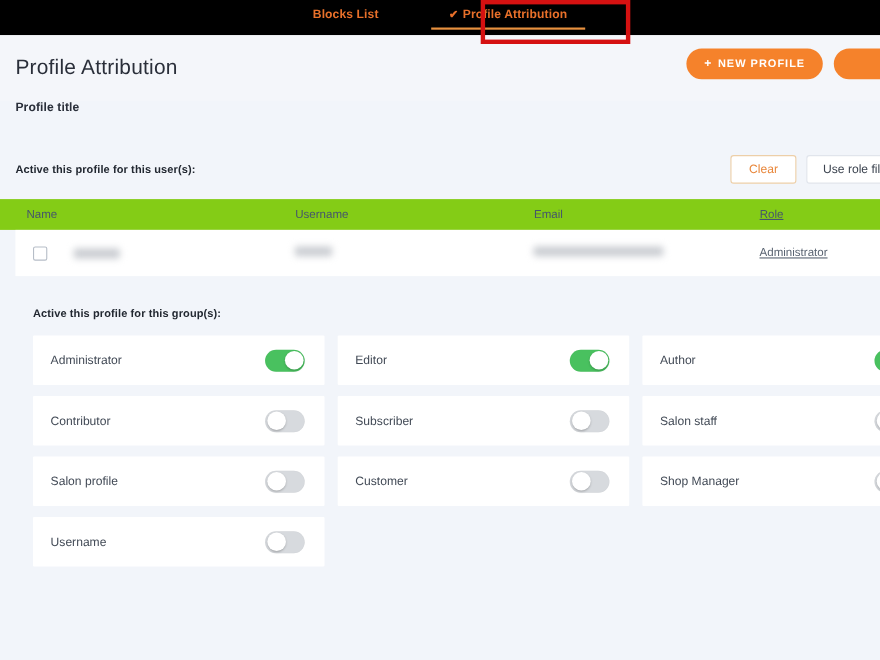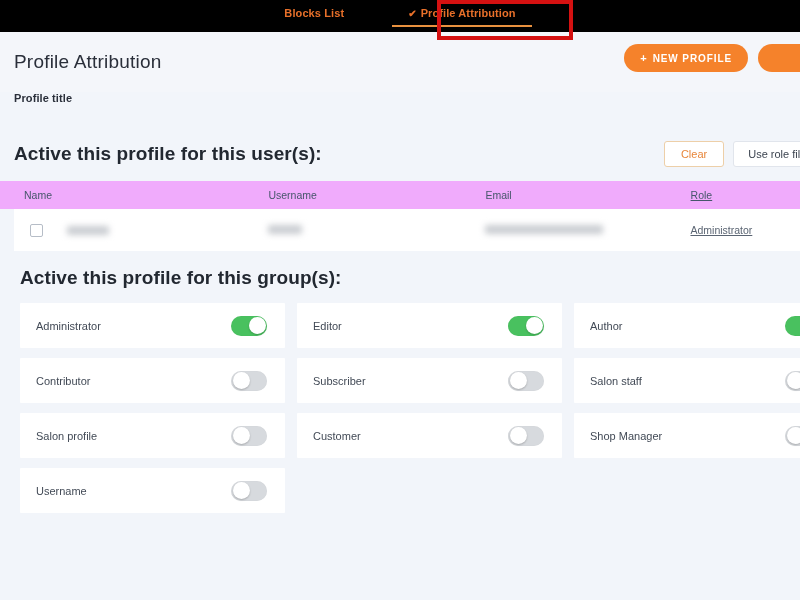--- a/index.html
+++ b/index.html
@@ -115,21 +115,21 @@
     font-size: 11.5px;
     color: #333;
     font-family: "Liberation Sans", sans-serif;
   }
   .text-input::placeholder { color: #9aa0a8; }
 
   .gap-band { height: 26px; background: #f2f5fa; }
 
   
   .sec-heading {
-    font-size: 19px;
+    font-size: 10px;
     font-weight: bold;
     color: #222831;
     letter-spacing: .1px;
   }
   .users-head {
     display: flex;
     align-items: center;
     justify-content: space-between;
     padding: 0 0 0 14px;
     height: 34px;
@@ -163,21 +163,21 @@
 
   
   .table-wrap { margin-top: 10px; }
   .thead {
     display: flex;
     align-items: center;
     height: 28px;
     padding-left: 14px;
     font-size: 10.5px;
     color: #46566b;
-    background: #f0abfc;
+    background: #84cc16;
   }
   .trow {
     display: flex;
     align-items: center;
     height: 42px;
     margin: 0 0 0 14px;
     background: #ffffff;
     padding-left: 0px;
     font-size: 10.5px;
     color: #5a6472;
@@ -205,21 +205,21 @@
     border-radius: 2px;
     filter: blur(3.2px);
     height: 9px;
     user-select: none;
   }
   .blur.w-name  { width: 42px; }
   .blur.w-user  { width: 34px; }
   .blur.w-email { width: 118px; }
 
   
-  .groups-sec { margin-top: 16px; padding-left: 20px; }
+  .groups-sec { margin-top: 29px; padding-left: 30px; }
   .groups-grid {
     margin-top: 14px;
     display: flex;
     flex-wrap: wrap;
     gap: 10px 12px;
     width: 820px;
   }
   .group-card {
     width: 265px;
     height: 45px;

